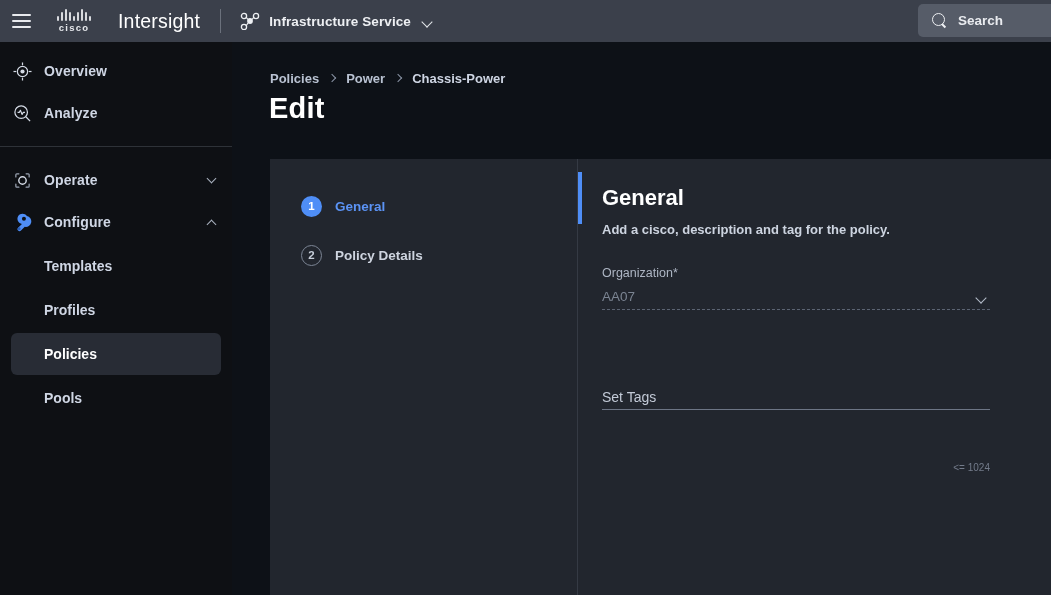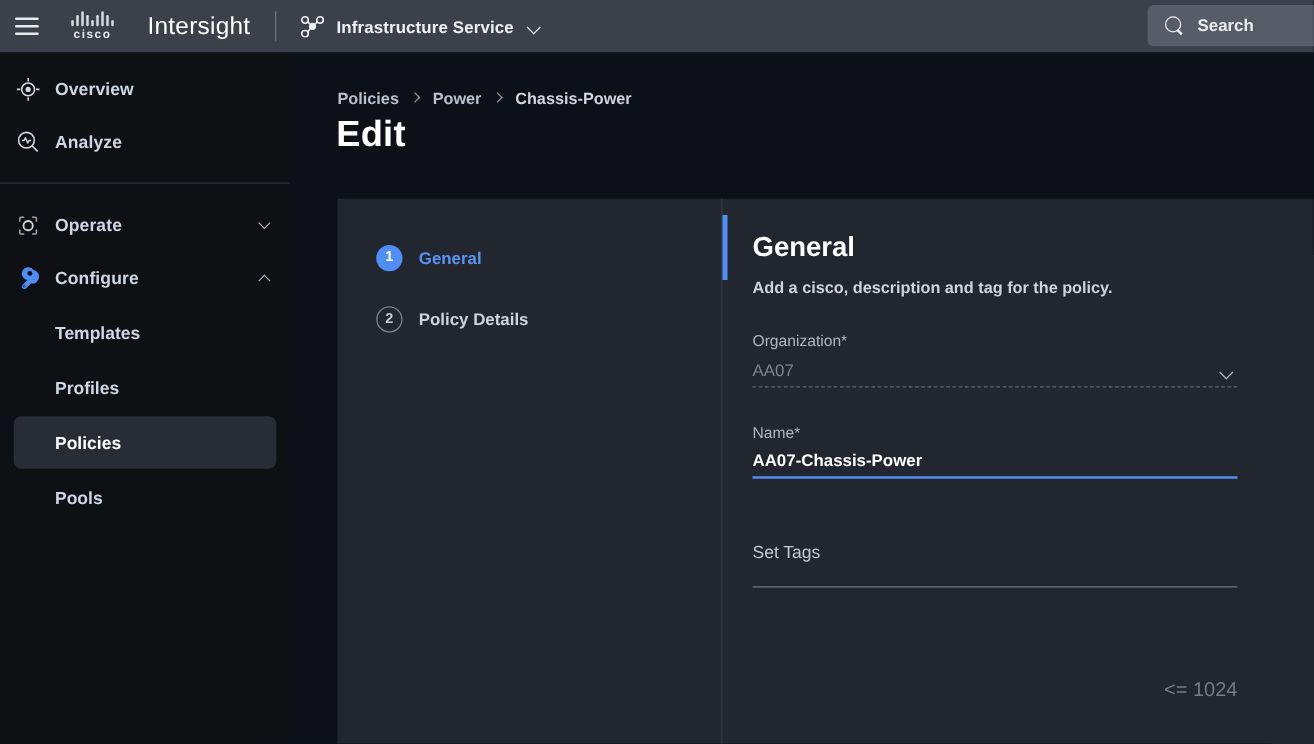--- a/index.html
+++ b/index.html
@@ -406,28 +406,28 @@
     width: 7px; height: 7px;
     border-right: 1.5px solid #b4bcc9;
     border-bottom: 1.5px solid #b4bcc9;
     transform: rotate(45deg);
   }
 
   .placeholder-text {
     font-size: 14px;
     color: #c3cad7;
     font-weight: 400;
-    padding-bottom: 20px;
+    padding-bottom: 4px;
   }
 
   .helper-text {
-    margin-top: 24px;
+    margin-top: 2px;
     width: 388px;
     text-align: right;
-    font-size: 16px;
+    font-size: 10px;
     color: #737b8a;
   }
 
   .resize-handle {
     position: absolute;
     right: 1px;
     bottom: 4px;
     width: 9px; height: 9px;
   }
   .resize-handle i {
@@ -608,27 +608,20 @@
           <div class="field-label">
             <span>Organization</span><span class="req">*</span>
           </div>
           <div style="height:9px"></div>
           <div class="field-value disabled underline-dotted">AA07</div>
           <span class="select-caret"></span>
         </div>
 
         <div style="height:29px"></div>
 
-        <div class="field">
-          <div class="field-label">
-            <span>Name</span><span class="req">*</span>
-          </div>
-          <div style="height:8px"></div>
-          <div class="field-value filled underline-focus">AA07-Chassis-Power</div>
-        </div>
 
         <div style="height:50px"></div>
 
         <div class="field">
           <div class="placeholder-text underline-solid">Set Tags</div>
         </div>
 
         <div style="height:50px"></div>
 
         <div class="helper-text">&lt;= 1024</div>

